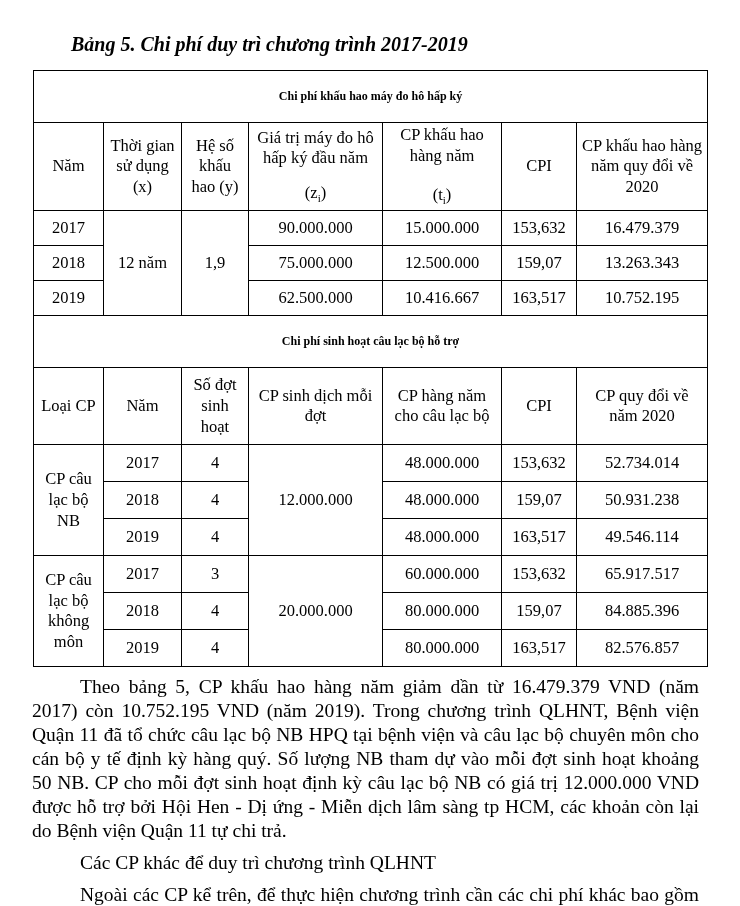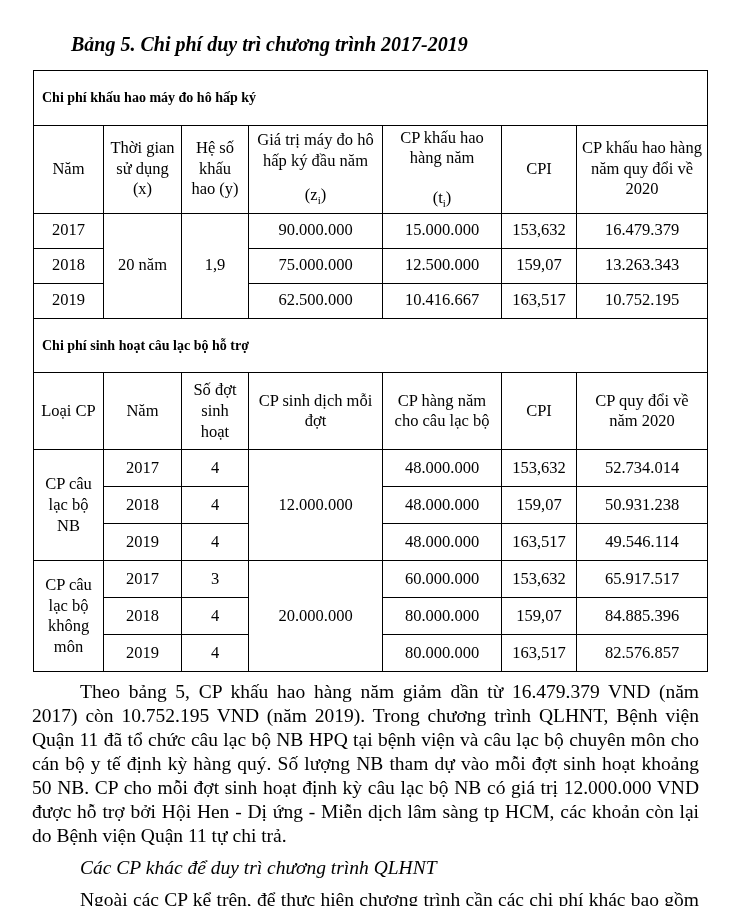--- a/index.html
+++ b/index.html
@@ -35,23 +35,23 @@
     border: 1px solid #000000;
     font-size: 16.5px;
     font-weight: normal;
     text-align: center;
     vertical-align: middle;
     padding: 2px 3px;
     line-height: 1.25;
     overflow: hidden;
   }
   tr.section-row td {
-    text-align: left;
+    text-align: center;
     font-weight: bold;
-    font-size: 14px;
+    font-size: 12px;
     padding: 18px 8px;
   }
   tr.section-row { height: 33px; }
   tr.head-row-1 { height: 82px; }
   tr.head-row-2 { height: 77px; }
   tr.data-row-1 { height: 35px; }
   tr.data-row-2 { height: 37px; }
   .varline {
     display: block;
     margin-top: 14px;
@@ -65,21 +65,20 @@
     margin: 4px 33px 0 24px;
     text-align: justify;
     font-size: 19.5px;
     line-height: 24px;
   }
   .content p {
     margin: 8px;
     text-indent: 48px;
   }
   .content p.subheading {
-    font-style: italic;
     margin-top: 4px;
     margin-bottom: 2px;
   }
 </style>
 </head>
 <body>
 
 <div class="page">
 
   <h1 class="doc-title">Bảng 5. Chi phí duy trì chương trình 2017-2019</h1>
@@ -109,21 +108,21 @@
       </th>
       <th>
         <span>CP khấu hao hàng năm</span>
         <span class="varline-gap"><span>(t</span><sub>i</sub><span>)</span></span>
       </th>
       <th>CPI</th>
       <th>CP khấu hao hàng năm quy đổi về 2020</th>
     </tr>
     <tr class="data-row-1">
       <td>2017</td>
-      <td rowspan="3">20 năm</td>
+      <td rowspan="3">12 năm</td>
       <td rowspan="3">1,9</td>
       <td>90.000.000</td>
       <td>15.000.000</td>
       <td>153,632</td>
       <td>16.479.379</td>
     </tr>
     <tr class="data-row-1">
       <td>2018</td>
       <td>75.000.000</td>
       <td>12.500.000</td>

